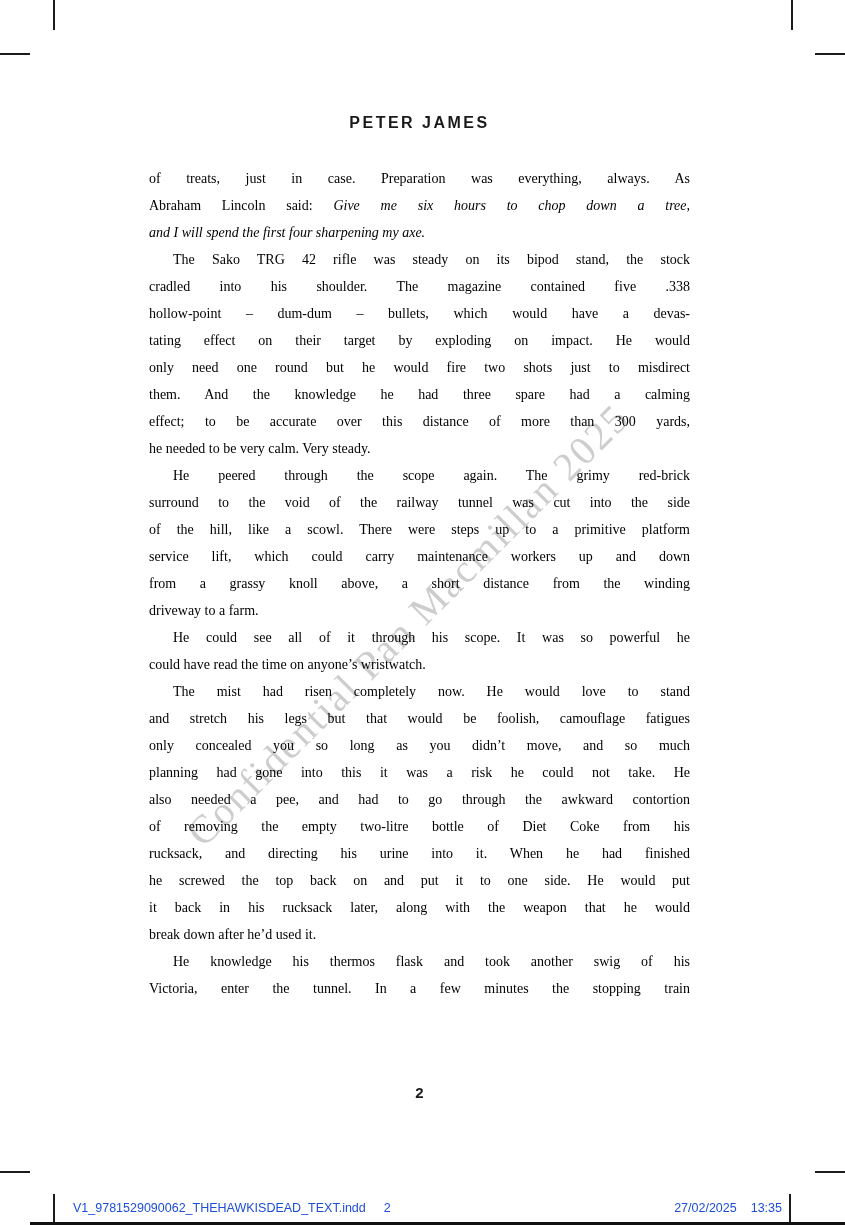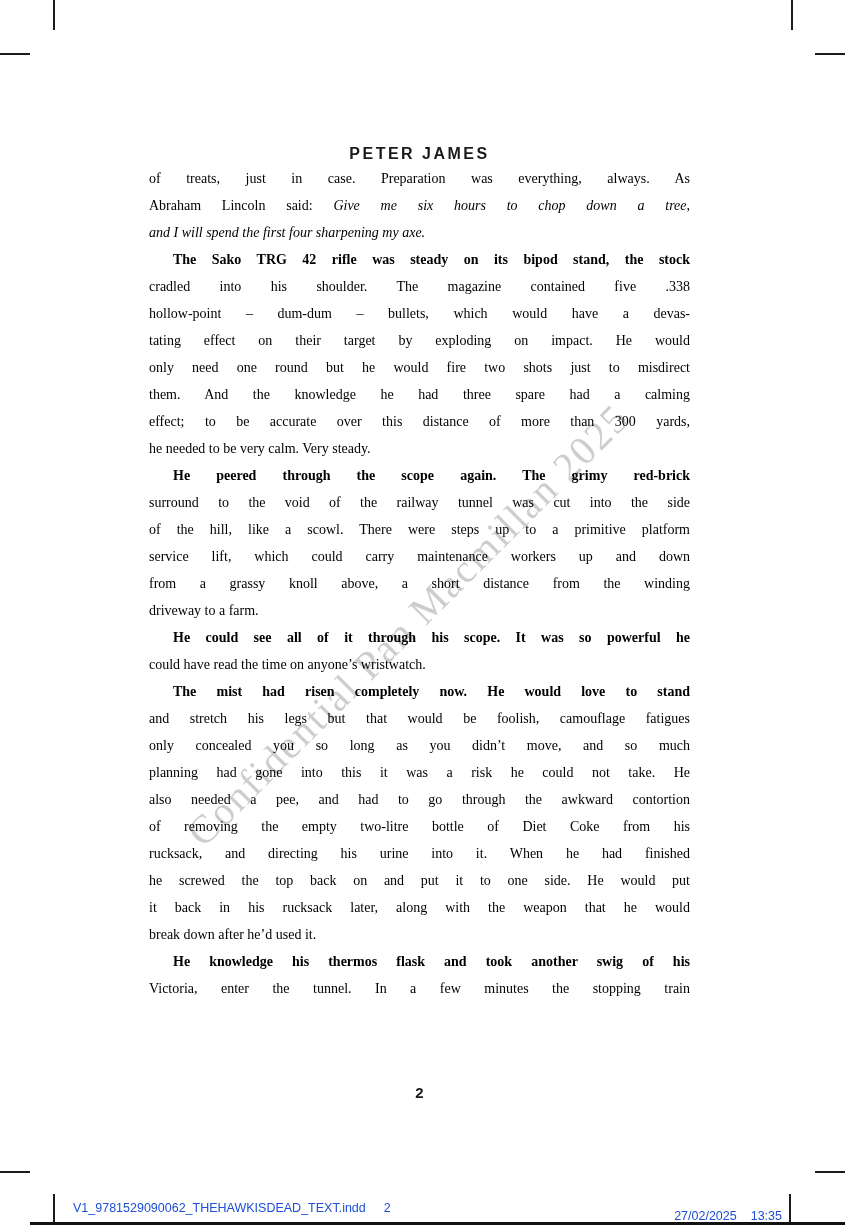--- a/index.html
+++ b/index.html
@@ -5,48 +5,48 @@
   html,body { margin:0; padding:0; background:#ffffff; }
   .sheet {
     position:relative; width:845px; height:1225px;
     background:#ffffff; overflow:hidden;
     font-family:"Liberation Serif", serif;
   }
   .mark { position:absolute; background:#1c1c1c; }
   .running-head {
     position:absolute; top:114px; left:149px; width:541px;
     text-align:center; font-family:"Liberation Sans", sans-serif;
-    font-weight:bold; font-size:16px; letter-spacing:2.5px; color:#1a1a1a;margin-top:31px;
+    font-weight:bold; font-size:16px; letter-spacing:2.5px; color:#1a1a1a;
   }
   .watermark {
     position:absolute; left:408px; top:625px;
     transform:translate(-50%,-50%) rotate(-45deg);
     font-size:40px; letter-spacing:2px; white-space:nowrap;
     color:rgba(90,90,90,0.30); font-family:"Liberation Serif", serif;
   }
   .text-block {
     position:absolute; left:149px; top:165px; width:541px;
     font-size:14px; line-height:27px; color:#000000;
   }
   .text-block .line { text-align:justify; }
   .text-block .line.j { text-align-last:justify; }
-  .text-block .line.ind { text-indent:24px;font-weight:bold; }
+  .text-block .line.ind { text-indent:24px; }
   .text-block .line em { }
   .folio {
     position:absolute; top:1084px; left:149px; width:541px;
     text-align:center; font-weight:bold; font-size:15px; color:#1a1a1a;
     font-family:"Liberation Sans", sans-serif;
   }
   .slug {
     position:absolute; top:1201px; height:16px;
     font-family:"Liberation Sans", sans-serif; font-size:12.5px; color:#1d4ed8;
     white-space:nowrap;
   }
   .slug-left  { left:73px; }
-  .slug-right { right:63px;margin-top:8px; }
+  .slug-right { right:63px; }
   .slug .gap-wide  { display:inline-block; width:18px; }
   .slug .gap-small { display:inline-block; width:14px; }
   .bottom-edge { position:absolute; left:30px; top:1222px; width:815px; height:3px; background:#111; }
 </style>
 </head>
 <body>
 
 <div class="sheet">
 
   <div class="mark" style="left:53px; top:0; width:2px; height:30px;"></div>

